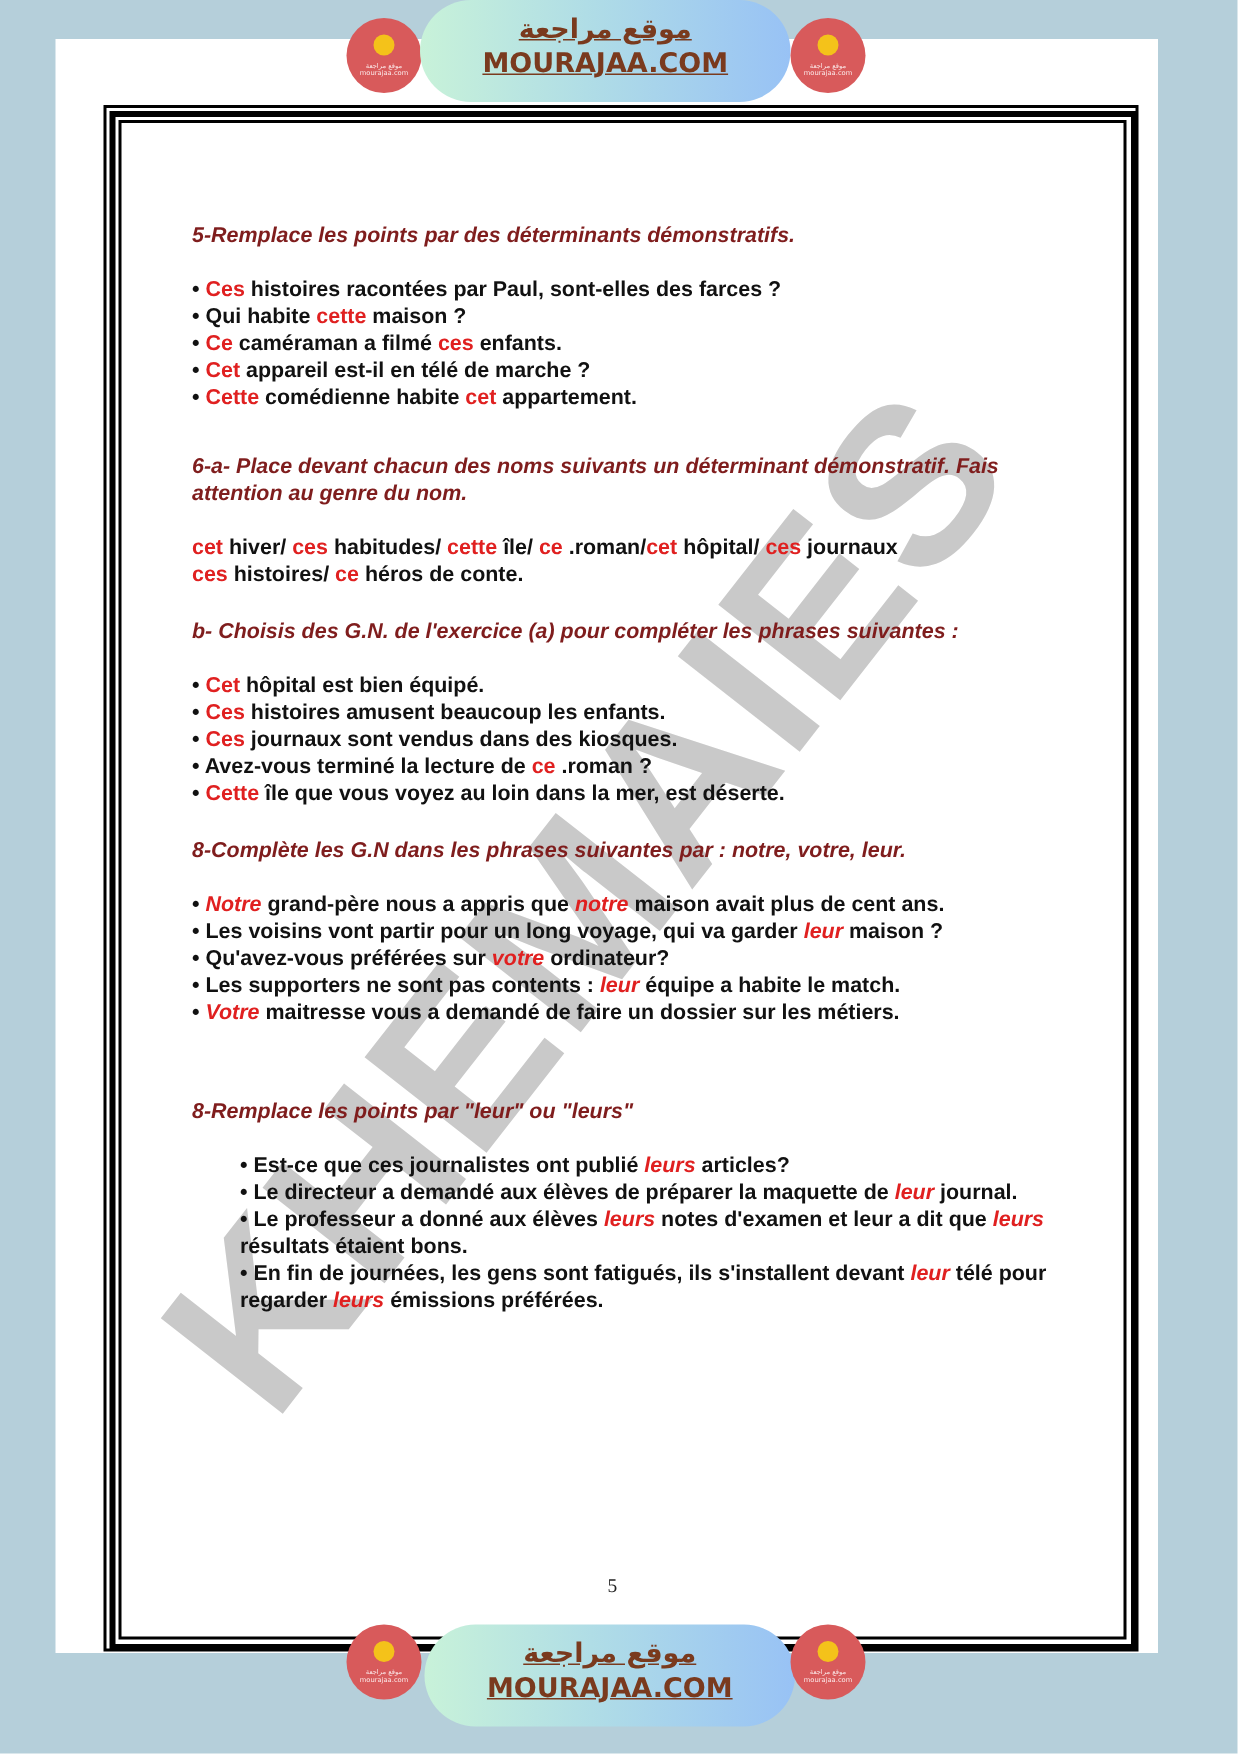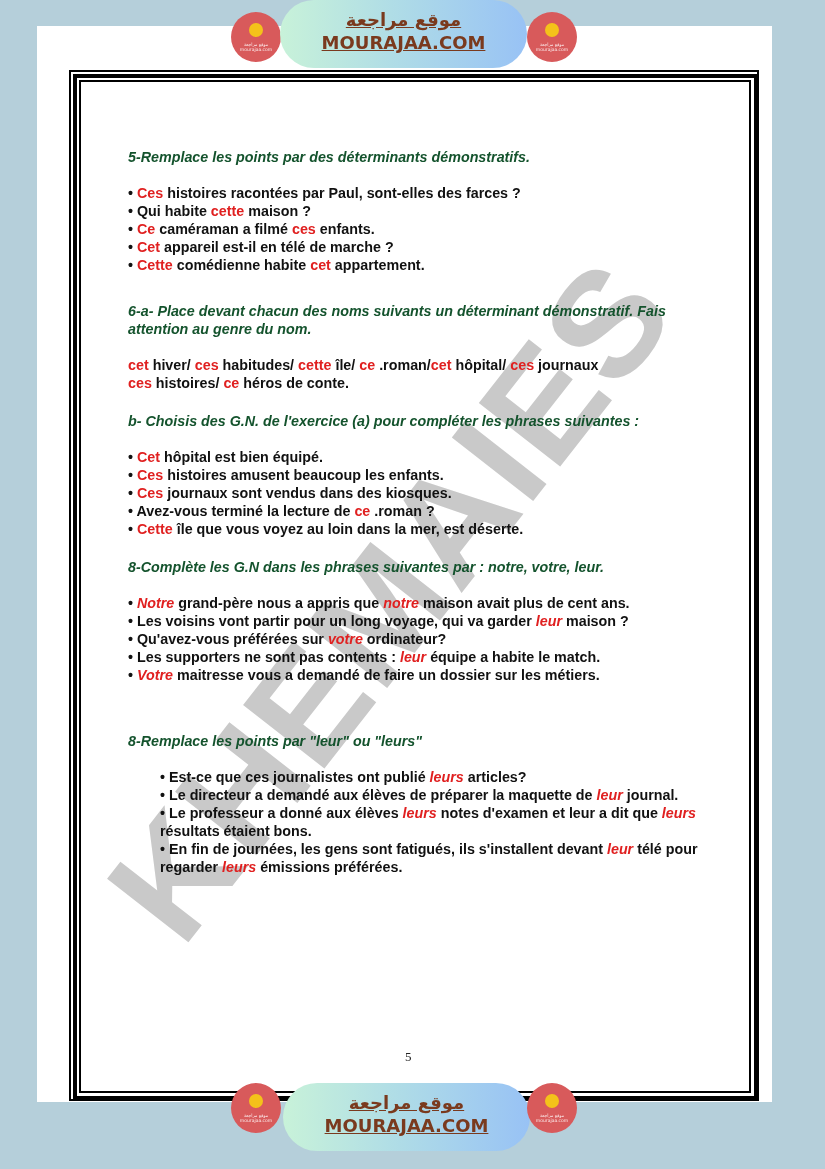--- a/index.html
+++ b/index.html
@@ -24,21 +24,21 @@
     font-size:150px; letter-spacing:2px;
     color:#c9c9c9; white-space:nowrap; z-index:1;
     line-height:1;
   }
 
   .content {
     position:absolute; left:128px; top:148px; width:590px; z-index:2;
     font-size:14.3px; color:#111; font-weight:bold;
   }
   .content .hdr {
-    color:#14532d; font-style:italic; font-weight:bold; font-size:14.3px;
+    color:#7f1d1d; font-style:italic; font-weight:bold; font-size:14.3px;
     line-height:18px; margin:0;
   }
   .content .line { line-height:18px; margin:0; white-space:nowrap; }
   .content .line.wrap { white-space:normal;margin-left:32px; }
   .r { color:#e02020; }
   .ri { color:#e02020; font-style:italic; font-weight:bold; }
   .gap { height:18px; }
 
   .pagenum {
     position:absolute; left:405px; top:1049px; font-family:"Liberation Serif", serif;

